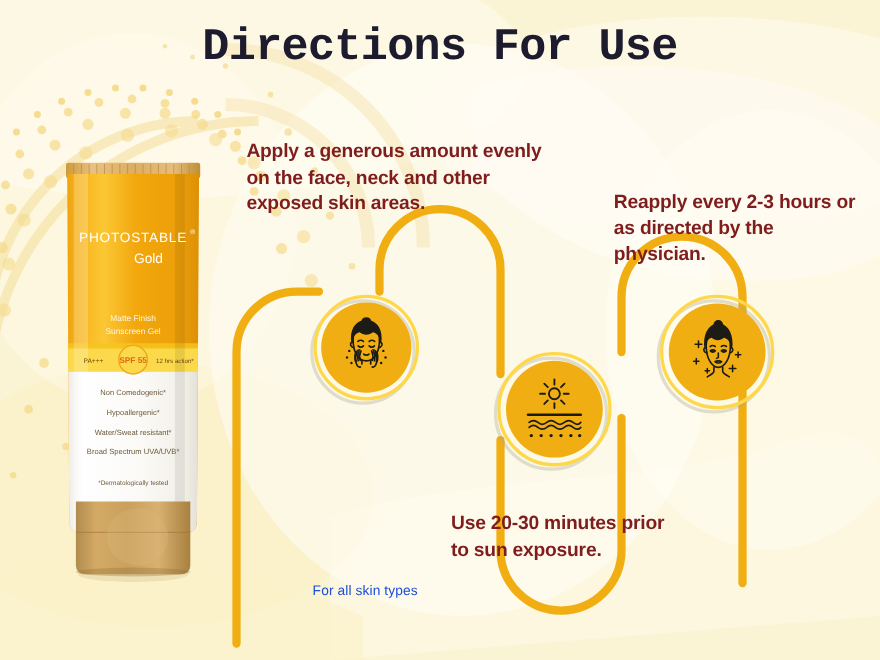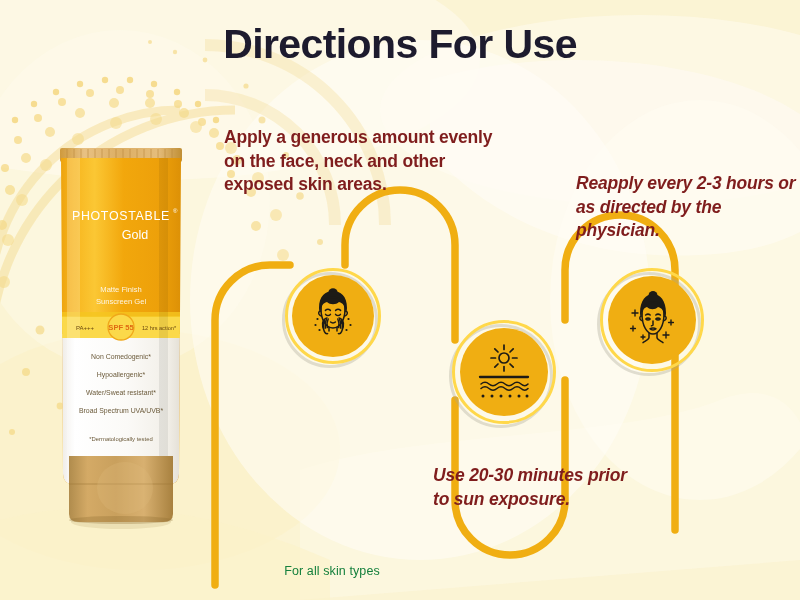--- a/index.html
+++ b/index.html
@@ -13,21 +13,21 @@
 
   
   #bg-layer { position:absolute; inset:0; z-index:0; }
   #bg-layer svg { display:block; width:800px; height:600px; }
 
   
   #page-title{
     position:absolute; top:22px; left:0; width:800px;
     text-align:center; z-index:6;
     font-size:41px; font-weight:bold; letter-spacing:-.6px;
-    color:#1d1b2e; line-height:1.1;
+    color:#1d1b2e; line-height:1.1;font-family:Liberation Mono, monospace;
   }
 
   
   #connector { position:absolute; inset:0; z-index:2; }
 
   
   #product-tube{
     position:absolute; left:55px; top:144px;
     width:132px; height:386px; z-index:5;
   }
@@ -51,27 +51,27 @@
   }
   .step-node .disc svg{ display:block; }
 
   
   .caption{
     position:absolute; z-index:6;
     color:#7f1d1d; font-size:17.5px; font-weight:bold;
     line-height:1.35; letter-spacing:-.2px;
   }
   #caption-1{ left:224px; top:126px; width:285px; }
-  #caption-2{ left:433px; top:464px; width:200px;font-style:italic; }
-  #caption-3{ left:576px; top:172px; width:220px;font-style:italic; }
+  #caption-2{ left:410px; top:464px; width:200px; }
+  #caption-3{ left:558px; top:172px; width:220px; }
 
   #footer-note{
-    position:absolute; left:0; top:564px; width:664px;
+    position:absolute; left:0; top:530px; width:664px;
     text-align:center; z-index:6;
-    font-size:12.5px; color:#15803d; letter-spacing:.1px;
+    font-size:12.5px; color:#1d4ed8; letter-spacing:.1px;
   }
 </style>
 </head>
 <body>
 
 <div id="bg-layer">
   <svg viewBox="0 0 800 600" xmlns="http://www.w3.org/2000/svg">
     <defs>
       <radialGradient id="glowA" cx="50%" cy="50%" r="50%">
         <stop offset="0%" stop-color="#ffffff" stop-opacity=".95"></stop>

